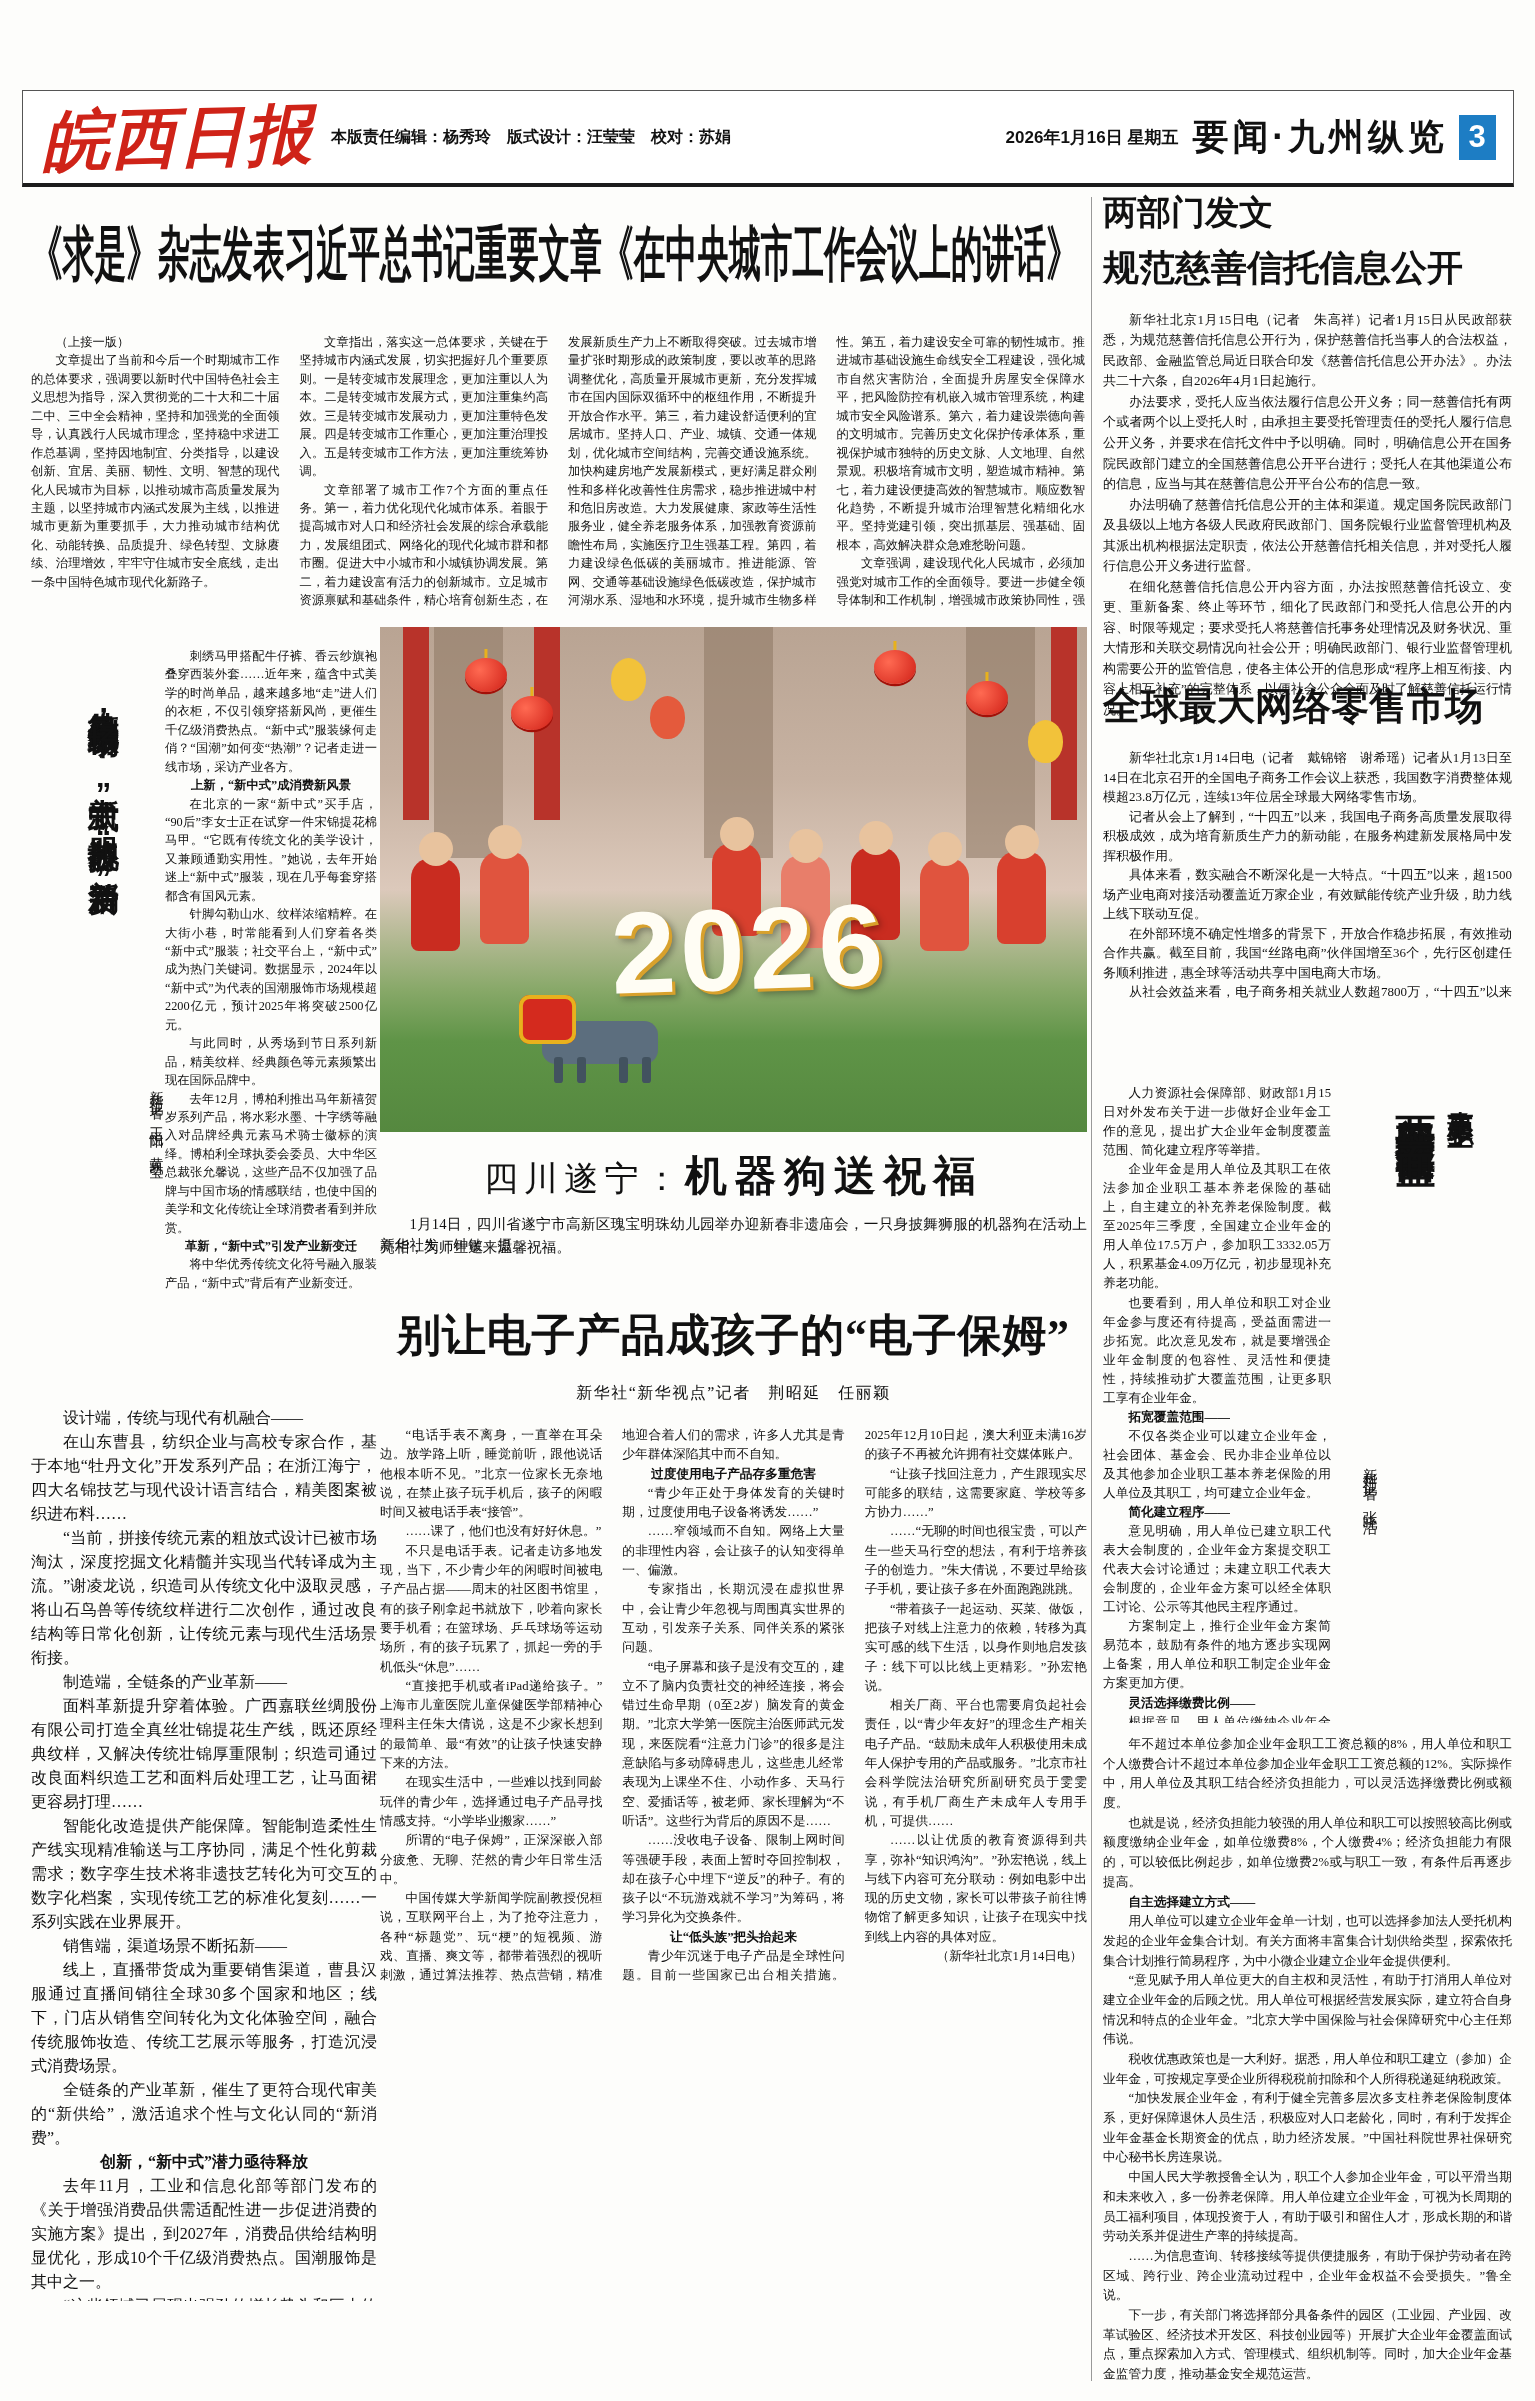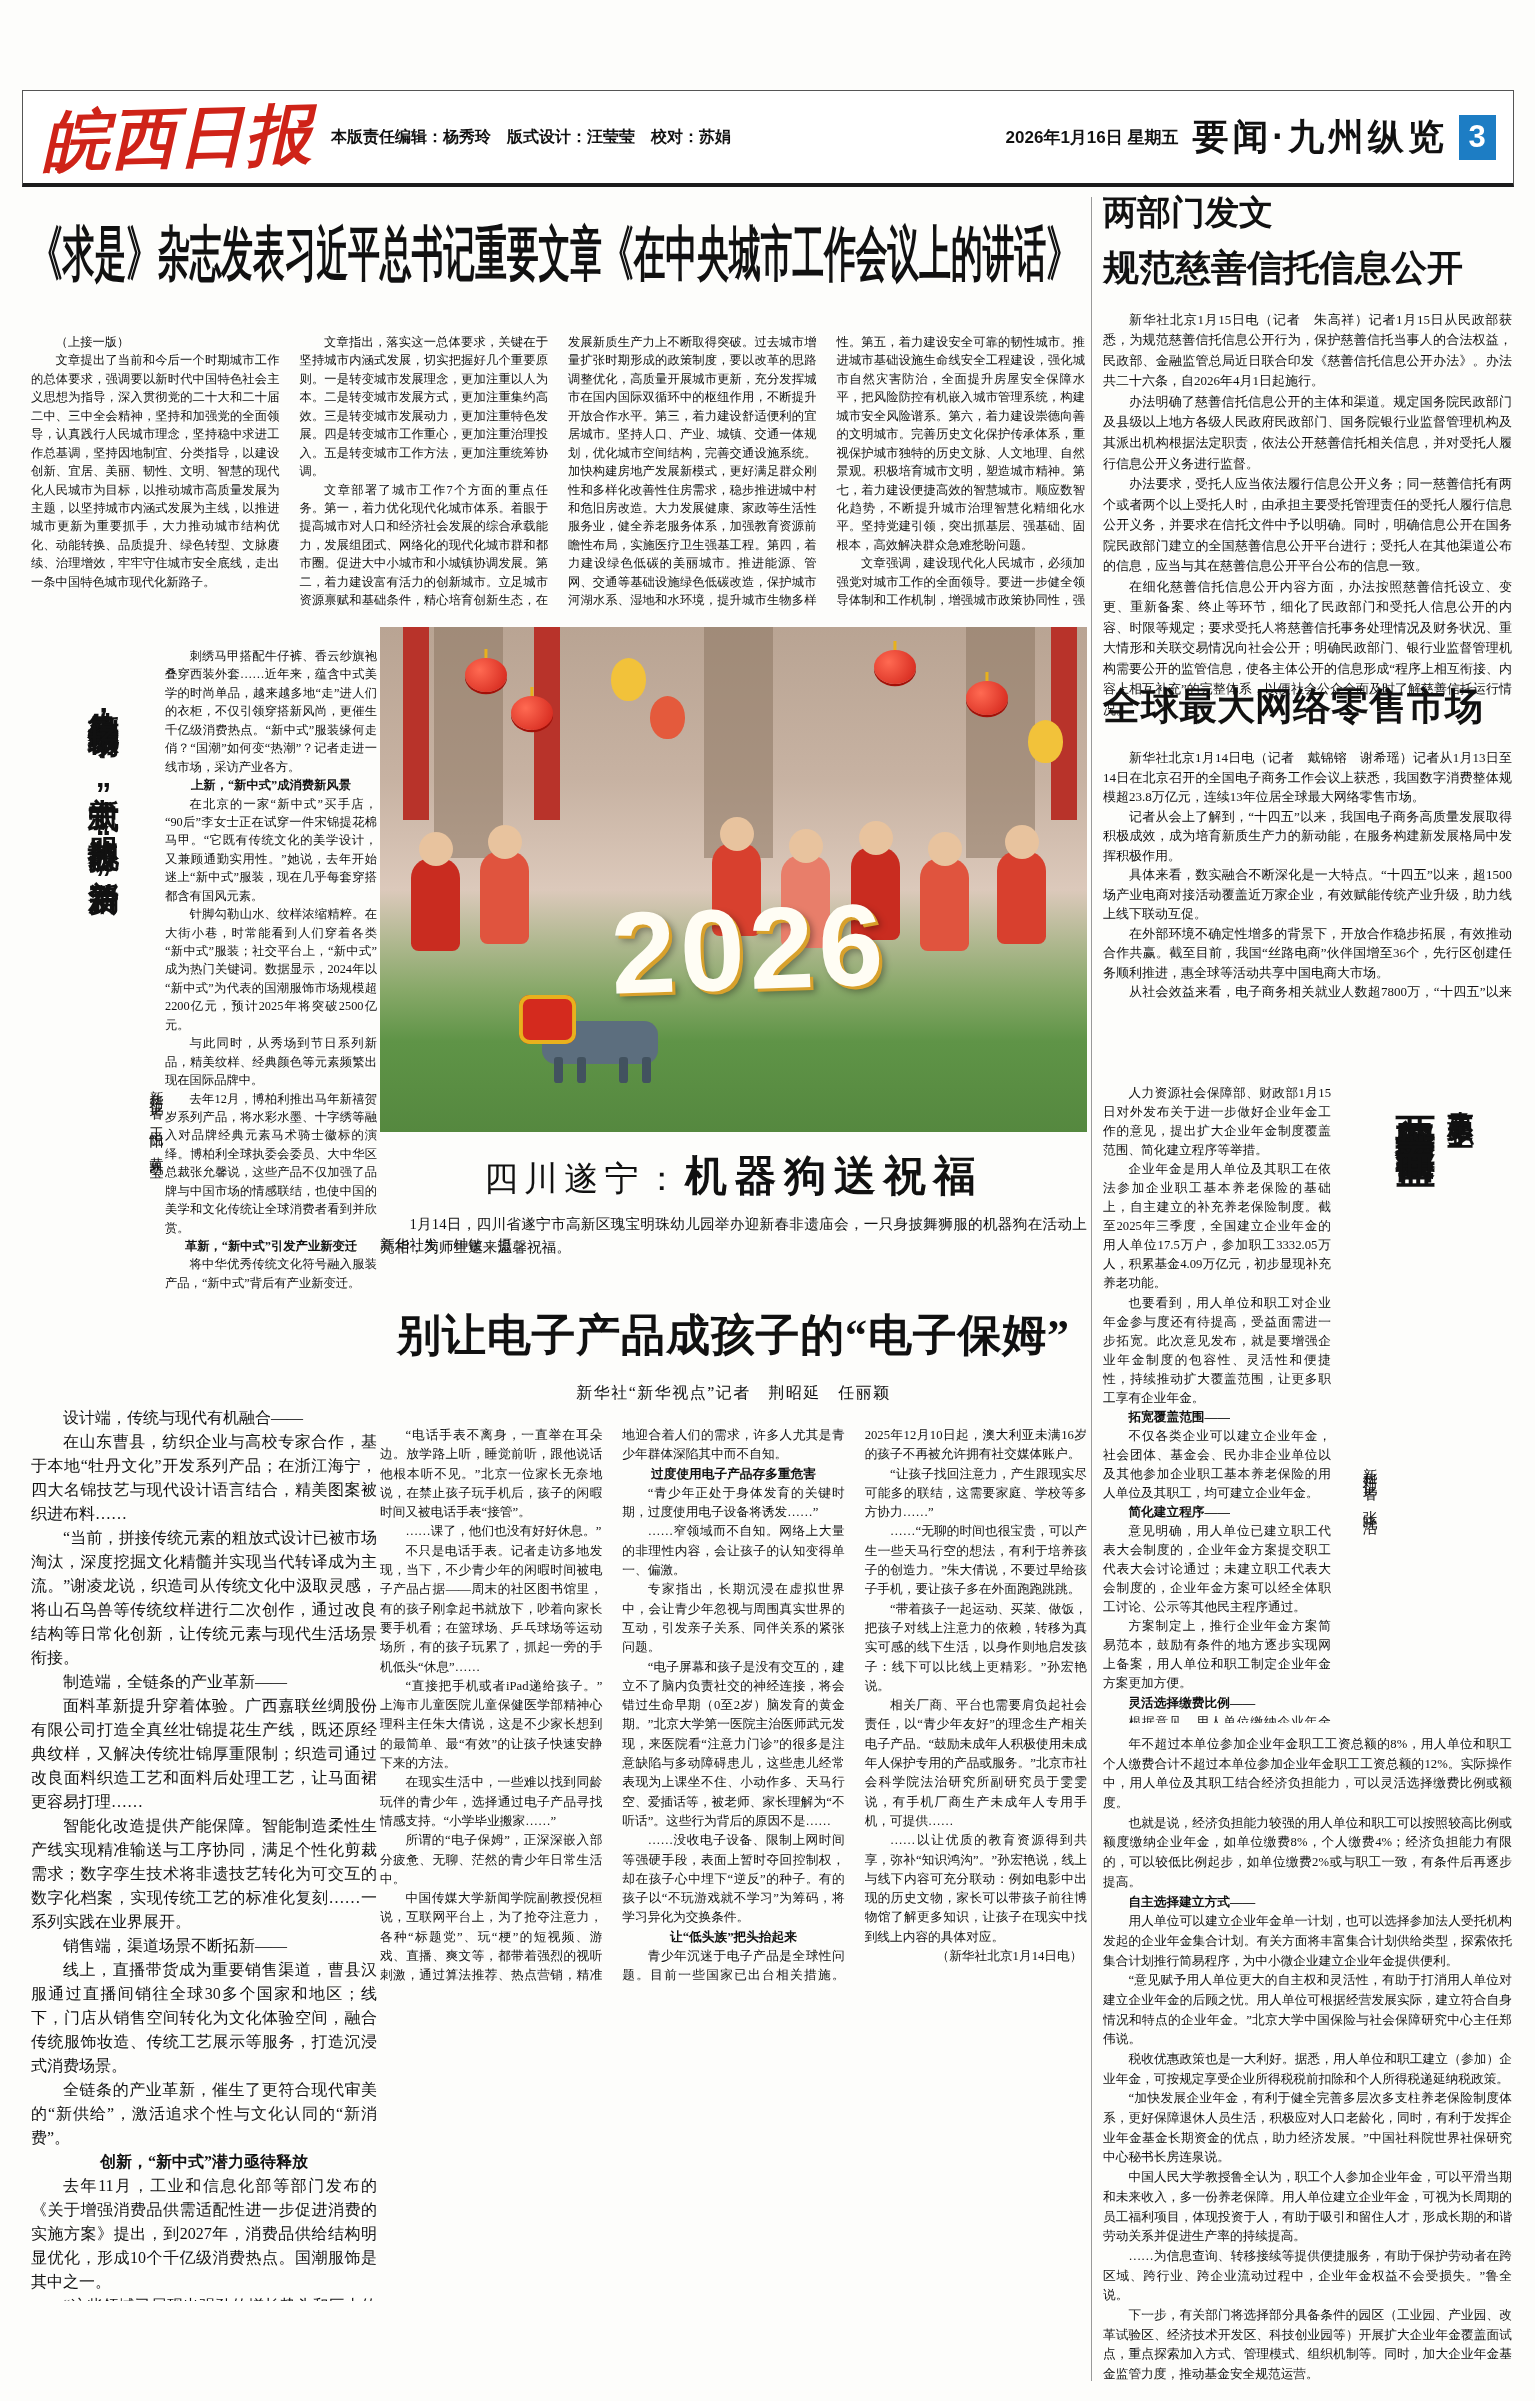--- a/index.html
+++ b/index.html
@@ -150,22 +150,22 @@
     <p>文章强调，建设现代化人民城市，必须加强党对城市工作的全面领导。要进一步健全领导体制和工作机制，增强城市政策协同性，强化各方面执行力。树立和践行正确政绩观，建立健全科学的城市发展评价体系。加强城市工作干部队伍素质和能力建设。坚持实事求是、求真务实，坚决反对形式主义、官僚主义。</p>
   </div>
 
 <div class="abs vrule"></div>
 
 <div class="abs charity">
   <div class="kicker">两部门发文</div>
   <div class="title">规范慈善信托信息公开</div>
   <div class="body art">
       <p>新华社北京1月15日电（记者　朱高祥）记者1月15日从民政部获悉，为规范慈善信托信息公开行为，保护慈善信托当事人的合法权益，民政部、金融监管总局近日联合印发《慈善信托信息公开办法》。办法共二十六条，自2026年4月1日起施行。</p>
+      <p>办法要求，受托人应当依法履行信息公开义务；同一慈善信托有两个或者两个以上受托人时，由承担主要受托管理责任的受托人履行信息公开义务，并要求在信托文件中予以明确。同时，明确信息公开在国务院民政部门建立的全国慈善信息公开平台进行；受托人在其他渠道公布的信息，应当与其在慈善信息公开平台公布的信息一致。</p>
       <p>办法明确了慈善信托信息公开的主体和渠道。规定国务院民政部门及县级以上地方各级人民政府民政部门、国务院银行业监督管理机构及其派出机构根据法定职责，依法公开慈善信托相关信息，并对受托人履行信息公开义务进行监督。</p>
-      <p>办法要求，受托人应当依法履行信息公开义务；同一慈善信托有两个或者两个以上受托人时，由承担主要受托管理责任的受托人履行信息公开义务，并要求在信托文件中予以明确。同时，明确信息公开在国务院民政部门建立的全国慈善信息公开平台进行；受托人在其他渠道公布的信息，应当与其在慈善信息公开平台公布的信息一致。</p>
       <p>在细化慈善信托信息公开内容方面，办法按照慈善信托设立、变更、重新备案、终止等环节，细化了民政部门和受托人信息公开的内容、时限等规定；要求受托人将慈善信托事务处理情况及财务状况、重大情形和关联交易情况向社会公开；明确民政部门、银行业监督管理机构需要公开的监管信息，使各主体公开的信息形成“程序上相互衔接、内容上相互补充”的完整体系，以便社会公众全面及时了解慈善信托运行情况。</p>
     </div>
 </div>
 
 <div class="abs retail">
   <div class="t2">全球最大网络零售市场</div>
   <div class="body art">
       <p>新华社北京1月14日电（记者　戴锦镕　谢希瑶）记者从1月13日至14日在北京召开的全国电子商务工作会议上获悉，我国数字消费整体规模超23.8万亿元，连续13年位居全球最大网络零售市场。</p>
       <p>记者从会上了解到，“十四五”以来，我国电子商务高质量发展取得积极成效，成为培育新质生产力的新动能，在服务构建新发展格局中发挥积极作用。</p>
       <p>具体来看，数实融合不断深化是一大特点。“十四五”以来，超1500场产业电商对接活动覆盖近万家企业，有效赋能传统产业升级，助力线上线下联动互促。</p>

